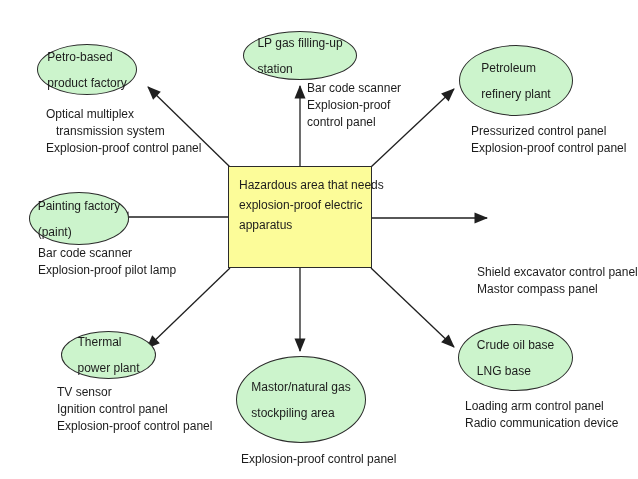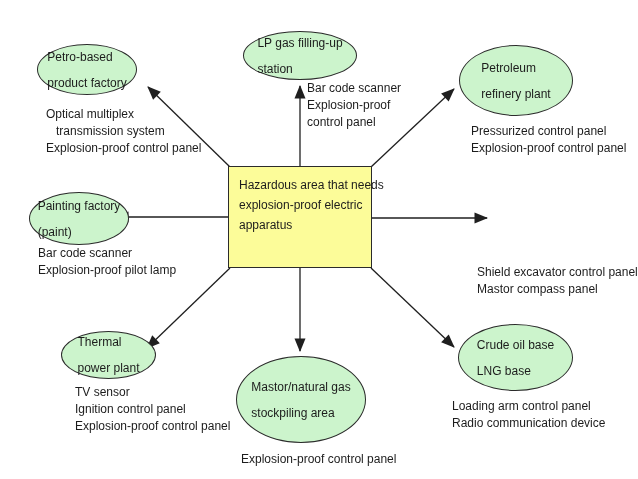--- a/index.html
+++ b/index.html
@@ -102,30 +102,30 @@
   <div class="annot" style="left:38px; top:245px;">Bar code scanner
 Explosion-proof pilot lamp</div>
 
   <div class="annot" style="left:477px; top:264px;">Shield excavator control panel
 Mastor compass panel</div>
 
   <div class="node" style="left:61px; top:331px; width:95px; height:48px;">
     <span class="label">Thermal
 power plant</span>
   </div>
-  <div class="annot" style="left:75px; top:384px;">TV sensor
+  <div class="annot" style="left:57px; top:384px;">TV sensor
 Ignition control panel
 Explosion-proof control panel</div>
 
   <div class="node" style="left:236px; top:356px; width:130px; height:87px;">
     <span class="label">Mastor/natural gas
 stockpiling area</span>
   </div>
   <div class="annot" style="left:241px; top:451px;">Explosion-proof control panel</div>
 
   <div class="node" style="left:458px; top:324px; width:115px; height:67px;">
     <span class="label">Crude oil base
 LNG base</span>
   </div>
-  <div class="annot" style="left:452px; top:398px;">Loading arm control panel
+  <div class="annot" style="left:465px; top:398px;">Loading arm control panel
 Radio communication device</div>
 
 </div>
 
 </body></html>

